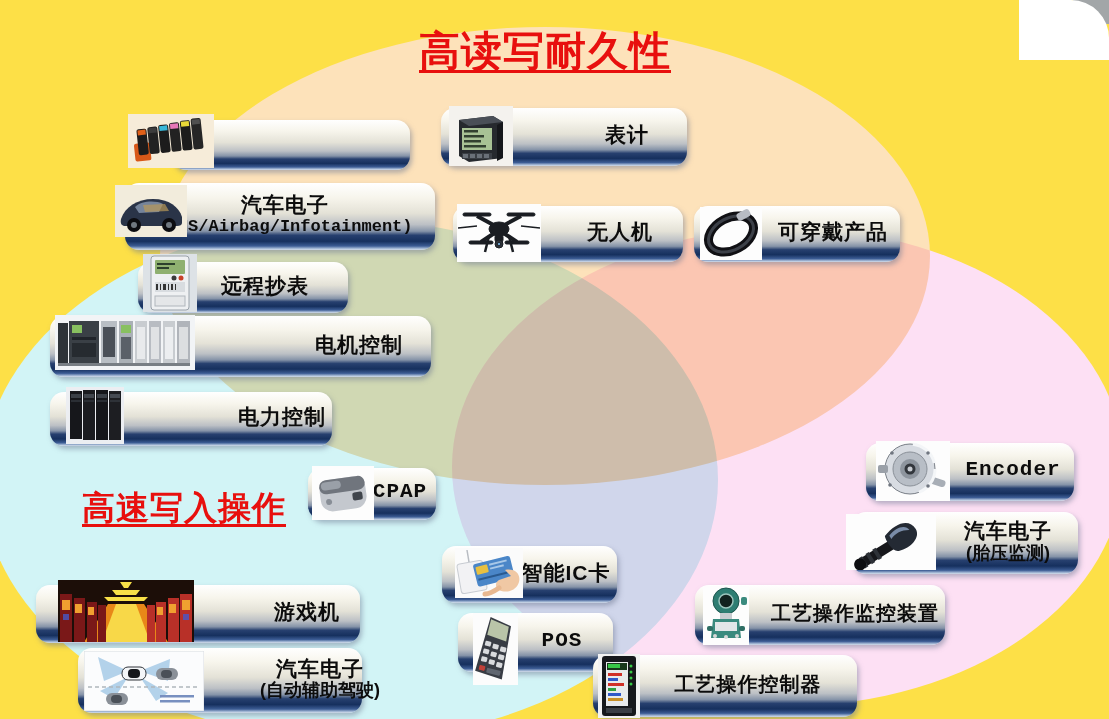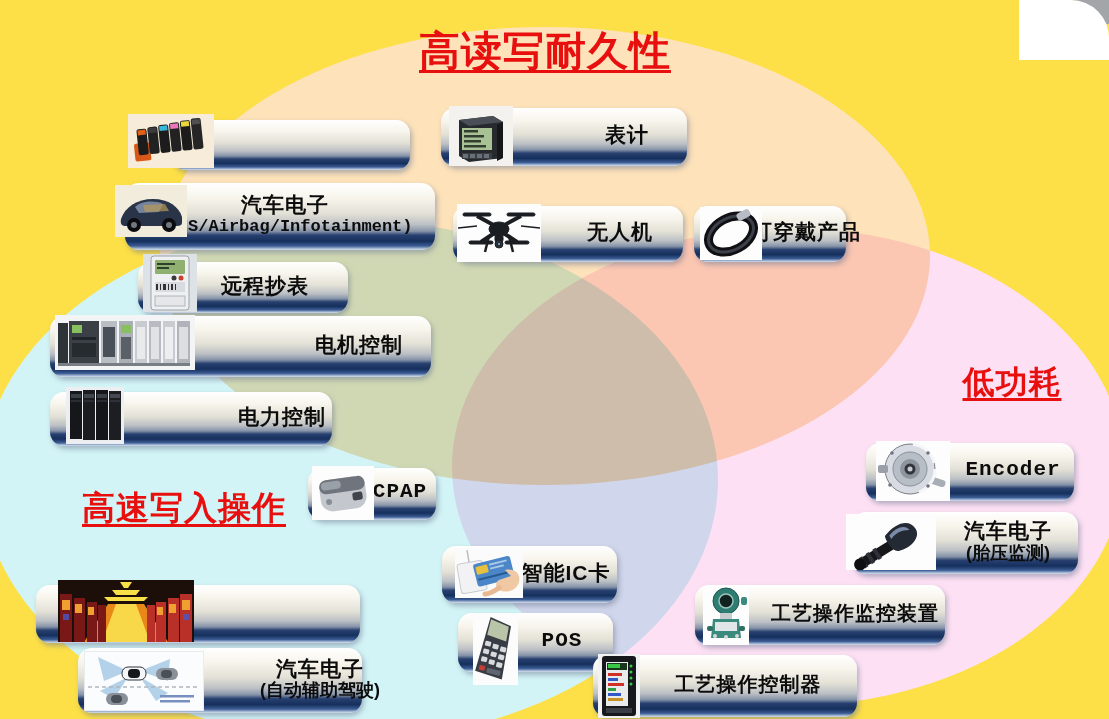--- a/index.html
+++ b/index.html
@@ -52,21 +52,20 @@
   <div class="corner-white"></div>
 
   <div class="venn">
     <div class="ellipse el-orange"></div>
     <div class="ellipse el-cyan"></div>
     <div class="ellipse el-pink"></div>
   </div>
 
   <div class="title title-top">高读写耐久性</div>
   <div class="title title-left">高速写入操作</div>
-  <div class="title title-right">低功耗</div>
 
   <div class="item" style="left:172px;top:120px;width:238px;height:50px;">
     <div class="box"></div>
     <svg class="img" style="left:-44px;top:-6px;width:86px;height:54px;" viewBox="0 0 86 54">
       <rect width="86" height="54" fill="#f6ecd9"></rect>
       <g transform="rotate(-6 43 30)">
         <rect x="6" y="26" width="16" height="18" rx="2" fill="#d85818"></rect>
         <rect x="10" y="12" width="10" height="26" rx="2" fill="#1c1c1c"></rect>
           <rect x="11" y="13" width="8" height="5" fill="#e06018"></rect>
         <rect x="21" y="11" width="10" height="27" rx="2" fill="#222"></rect>
@@ -220,21 +219,21 @@
           <circle cx="42" cy="40" r="1.8" fill="#70a0c8"></circle>
         <path d="M32 32 L28 48 M52 32 L56 48" stroke-width="2.5" fill="none"></path>
         <path d="M1 24 L20 22 M83 24 L64 22" stroke-width="1.5" fill="none"></path>
       </g>
     </svg>
     <div class="label" style="left:104px;">
         <span>无人机</span>
       </div>
   </div>
 
-  <div class="item" style="left:694px;top:206px;width:152px;height:56px;">
+  <div class="item" style="left:694px;top:206px;width:190px;height:56px;padding-left:16px;">
     <div class="box"></div>
     <svg class="img" style="left:6px;top:1px;width:62px;height:53px;" viewBox="0 0 62 53">
       <rect width="62" height="53" fill="#fdfdfd"></rect>
       <g transform="rotate(-28 31 27)">
         <ellipse cx="31" cy="27" rx="24" ry="16" fill="none" stroke="#101014" stroke-width="9"></ellipse>
         <ellipse cx="31" cy="27" rx="24" ry="16" fill="none" stroke="#3c4048" stroke-width="3"></ellipse>
         <rect x="44" y="12" width="14" height="8" rx="3" fill="#b8bcc4"></rect>
       </g>
     </svg>
     <div class="label" style="left:72px;">
@@ -336,20 +335,23 @@
           <rect x="30" y="27" width="6" height="8"></rect>
           <rect x="124" y="20" width="8" height="10"></rect>
           <rect x="111" y="24" width="7" height="9"></rect>
           <rect x="99" y="27" width="6" height="8"></rect>
         </g>
       <g fill="#4858c8" opacity="0.8">
           <rect x="5" y="34" width="6" height="6"></rect>
           <rect x="125" y="34" width="6" height="6"></rect>
         </g>
     </svg>
+    <div class="label" style="left:218px;">
+        <span>游戏机</span>
+      </div>
   </div>
 
   <div class="item" style="left:78px;top:648px;width:284px;height:65px;">
     <div class="box"></div>
     <svg class="img" style="left:6px;top:3px;width:120px;height:60px;" viewBox="0 0 120 60">
       <rect width="120" height="60" fill="#fbfcfd" stroke="#d8dce0"></rect>
       <g fill="#9cc4e4" opacity="0.75">
         <polygon points="44,20 14,6 20,30"></polygon>
           <polygon points="56,20 86,8 84,30"></polygon>
         <polygon points="44,26 16,40 30,48"></polygon>

